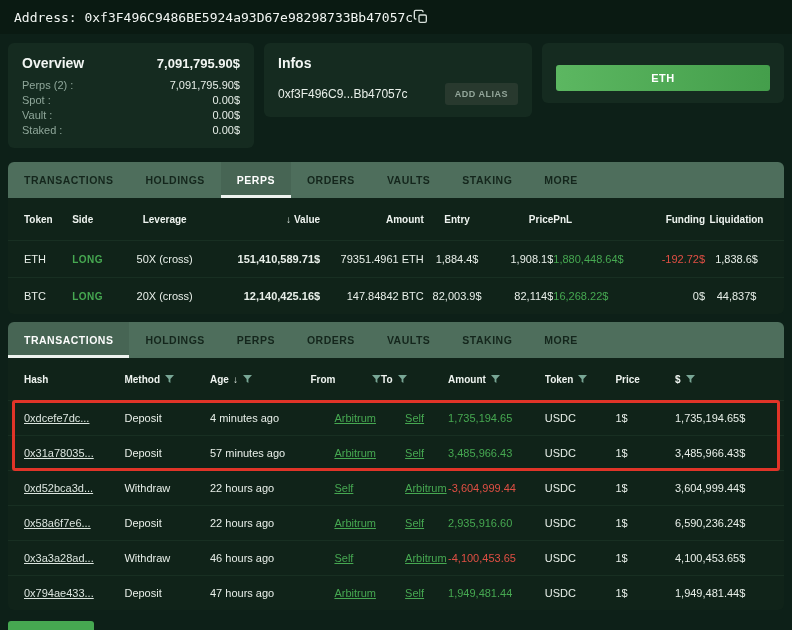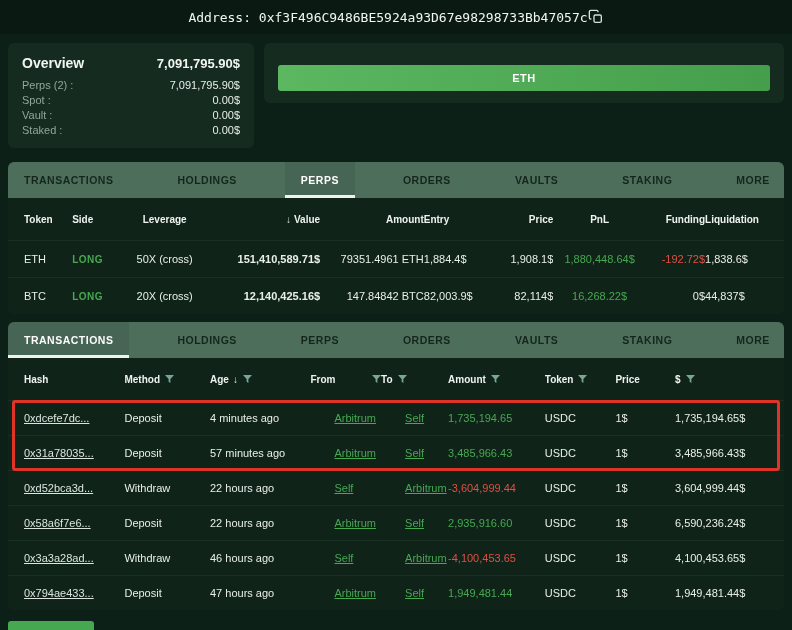--- a/index.html
+++ b/index.html
@@ -7,21 +7,21 @@
   body {
     background:#0d2018;
     font-family:"Liberation Sans", sans-serif;
     color:#e8efe9;
     overflow:hidden;
   }
   .app { position:relative; width:792px; height:630px; overflow:hidden; }
 
   
   .address-bar {
-    display:flex; justify-content:center; align-items:center;
+    display:flex; justify-content:flex-start; align-items:center;
     background:#0a1a12; padding:8px 14px; height:34px;
   }
   .address-text { font-family:"DejaVu Sans Mono", monospace; font-size:13px; color:#f2f6f3; }
   .copy-btn { background:none; border:none; cursor:pointer; display:flex; align-items:center; }
 
   
   .cards { display:flex; gap:10px; padding:9px 8px 6px; align-items:flex-start; }
   .card { background:#152b20; border-radius:6px; padding:12px 14px; }
   .card-overview { width:246px; }
   .card-infos { width:268px; }
@@ -41,44 +41,44 @@
   }
   .pos-btn {
     margin-top:10px; width:100%; border:none; border-radius:3px; cursor:pointer;
     background:linear-gradient(90deg,#5cb761,#449e4b);
     color:#fff; font-size:11px; font-weight:bold; padding:7px 0; letter-spacing:.5px;
     font-family:"Liberation Sans", sans-serif;
   }
 
   
   .section { margin:8px 8px 0; background:#102319; border-radius:6px; overflow:hidden; }
-  .tabbar { display:flex; background:var(--tab-bar-bg,#4e6e5c);gap:32px; }
+  .tabbar { display:flex; background:var(--tab-bar-bg,#4e6e5c); }
   .tab {
     padding:12px 16px; font-size:10.5px; font-weight:bold; letter-spacing:.5px;
     color:#14261c; cursor:pointer; white-space:nowrap;
   }
   .tab.active { color:#fdfdfd; box-shadow: inset 0 -3px 0 0 #eef3ef; background:rgba(0,0,0,.08); }
 
   
   .thead { display:flex; align-items:center; padding:0 16px; height:42px; font-weight:bold; font-size:10px; color:#eef3ef; }
   .tbody { position:relative; }
   .trow { display:flex; align-items:center; padding:0 16px; border-top:1px solid #182f22; font-size:11px; }
   .perps-row { height:37px; }
   .tx-row { height:35px; }
   .cell { display:flex; align-items:center; overflow:hidden; white-space:nowrap; }
   .sort { color:#dfe7e2; margin-right:3px; }
   .sort.after { margin:0 0 0 4px; }
   .filter-icn { margin-left:5px; display:inline-flex; }
 
   
   .pc0{width:6.5%;} .pc1{width:6.5%;} .pc2{width:12%; justify-content:center;}
   .pc3{width:15%; justify-content:flex-end;} .pc4{width:14%; justify-content:flex-end;}
-  .pc5{width:9%; justify-content:flex-start;} .pc6{width:8.5%; justify-content:flex-end;}
-  .pc7{width:12.5%; justify-content:center;} .pc8{width:8%; justify-content:flex-end;}
-  .pc9{width:8.5%; justify-content:flex-start;}
+  .pc5{width:9%; justify-content:center;} .pc6{width:8.5%; justify-content:flex-end;}
+  .pc7{width:12.5%; justify-content:flex-start;} .pc8{width:8%; justify-content:flex-end;}
+  .pc9{width:8.5%; justify-content:center;}
 
   
   .tc0{width:13.5%;} .tc1{width:11.5%;} .tc2{width:13.5%;} .tc3{width:9.5%;justify-content:space-between;}
   .tc4{width:9%;} .tc5{width:13%;} .tc6{width:9.5%;} .tc7{width:8%;} .tc8{width:12.5%;}
 
   .pos { color:var(--accent-green,#46a851); }
   .neg { color:var(--negative-red,#e04f44); }
   .side-long { color:var(--accent-green,#46a851); font-weight:bold; font-size:10px; letter-spacing:.5px; }
   .link-light { color:#dbe4de; text-decoration:underline; cursor:pointer; }
   .link-green { color:var(--link-green,#46a851); text-decoration:underline; cursor:pointer;margin-left:24px; }
@@ -128,20 +128,27 @@
       <div class="ov-row">
         <span class="ov-label">Vault :</span>
         <span class="ov-val">0.00$</span>
       </div>
       <div class="ov-row">
         <span class="ov-label">Staked :</span>
         <span class="ov-val">0.00$</span>
       </div>
     </section>
 
+    <section class="card card-infos">
+      <div class="card-title">Infos</div>
+      <div class="infos-row">
+        <span class="short-address">0xf3F496C9...Bb47057c</span>
+        <button class="alias-btn">ADD ALIAS</button>
+      </div>
+    </section>
 
     <section class="card card-positions">
       <button class="pos-btn">ETH</button>
     </section>
   </div>
 
   <section class="section">
     <div class="tabbar" id="perps-tabs">
         <div class="tab">TRANSACTIONS</div>
         <div class="tab">HOLDINGS</div>

